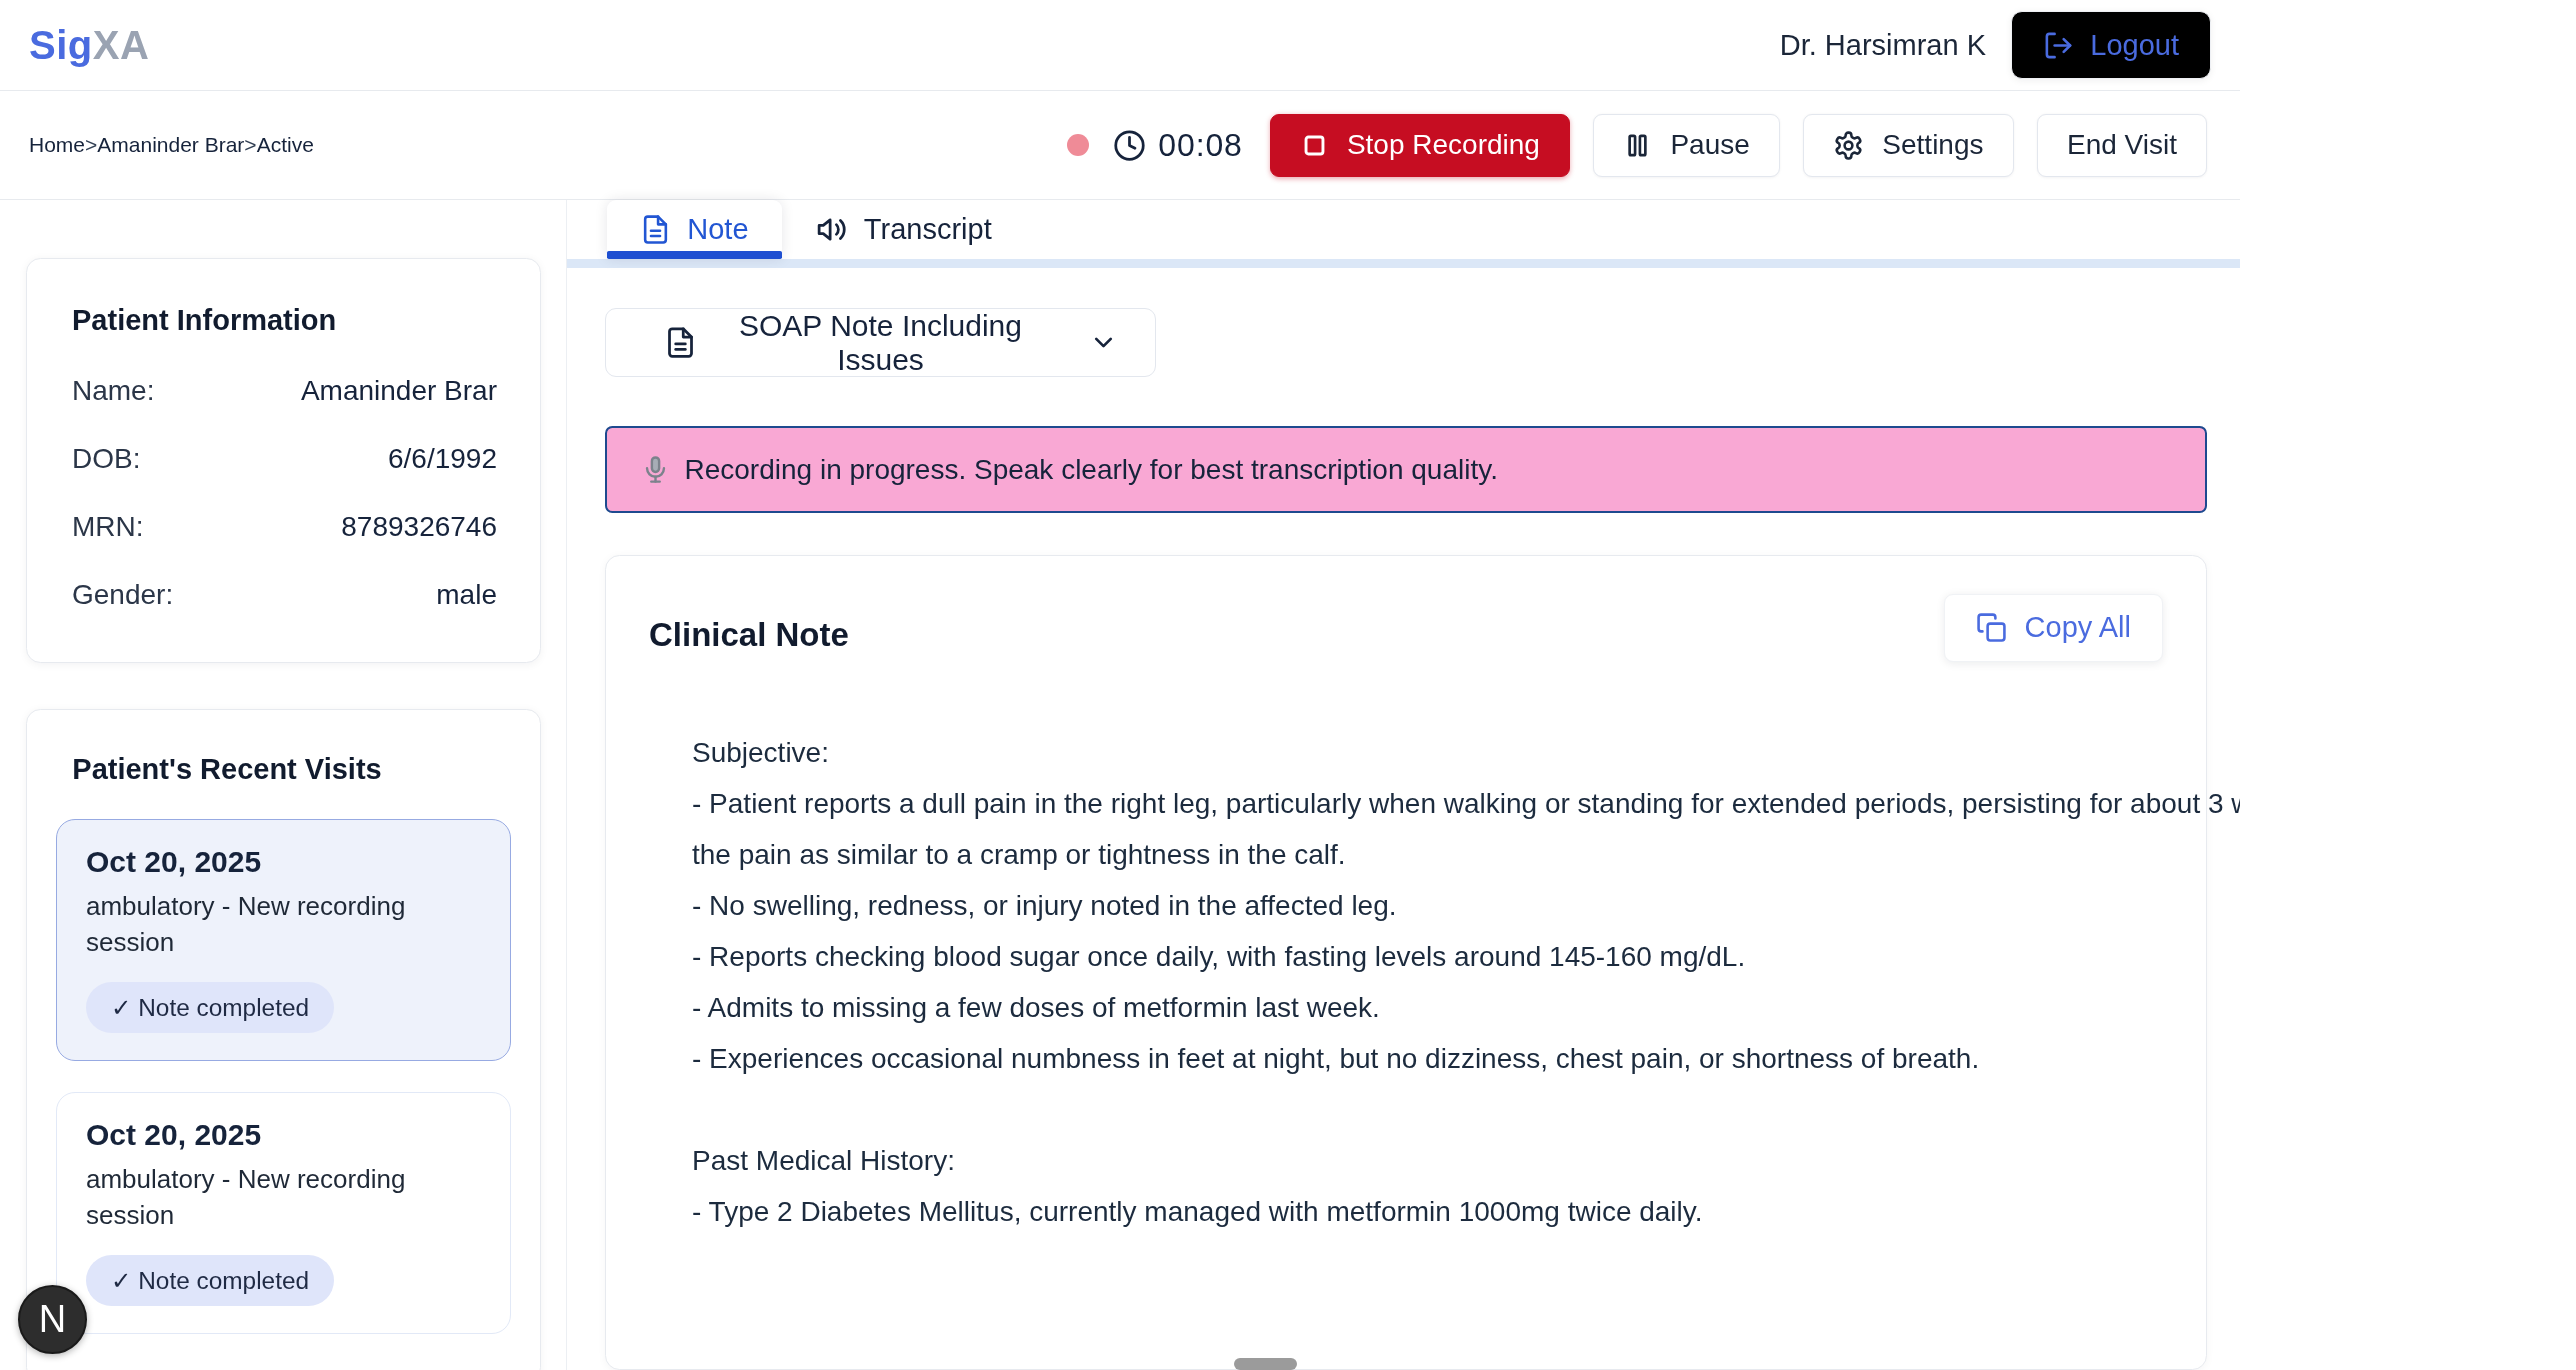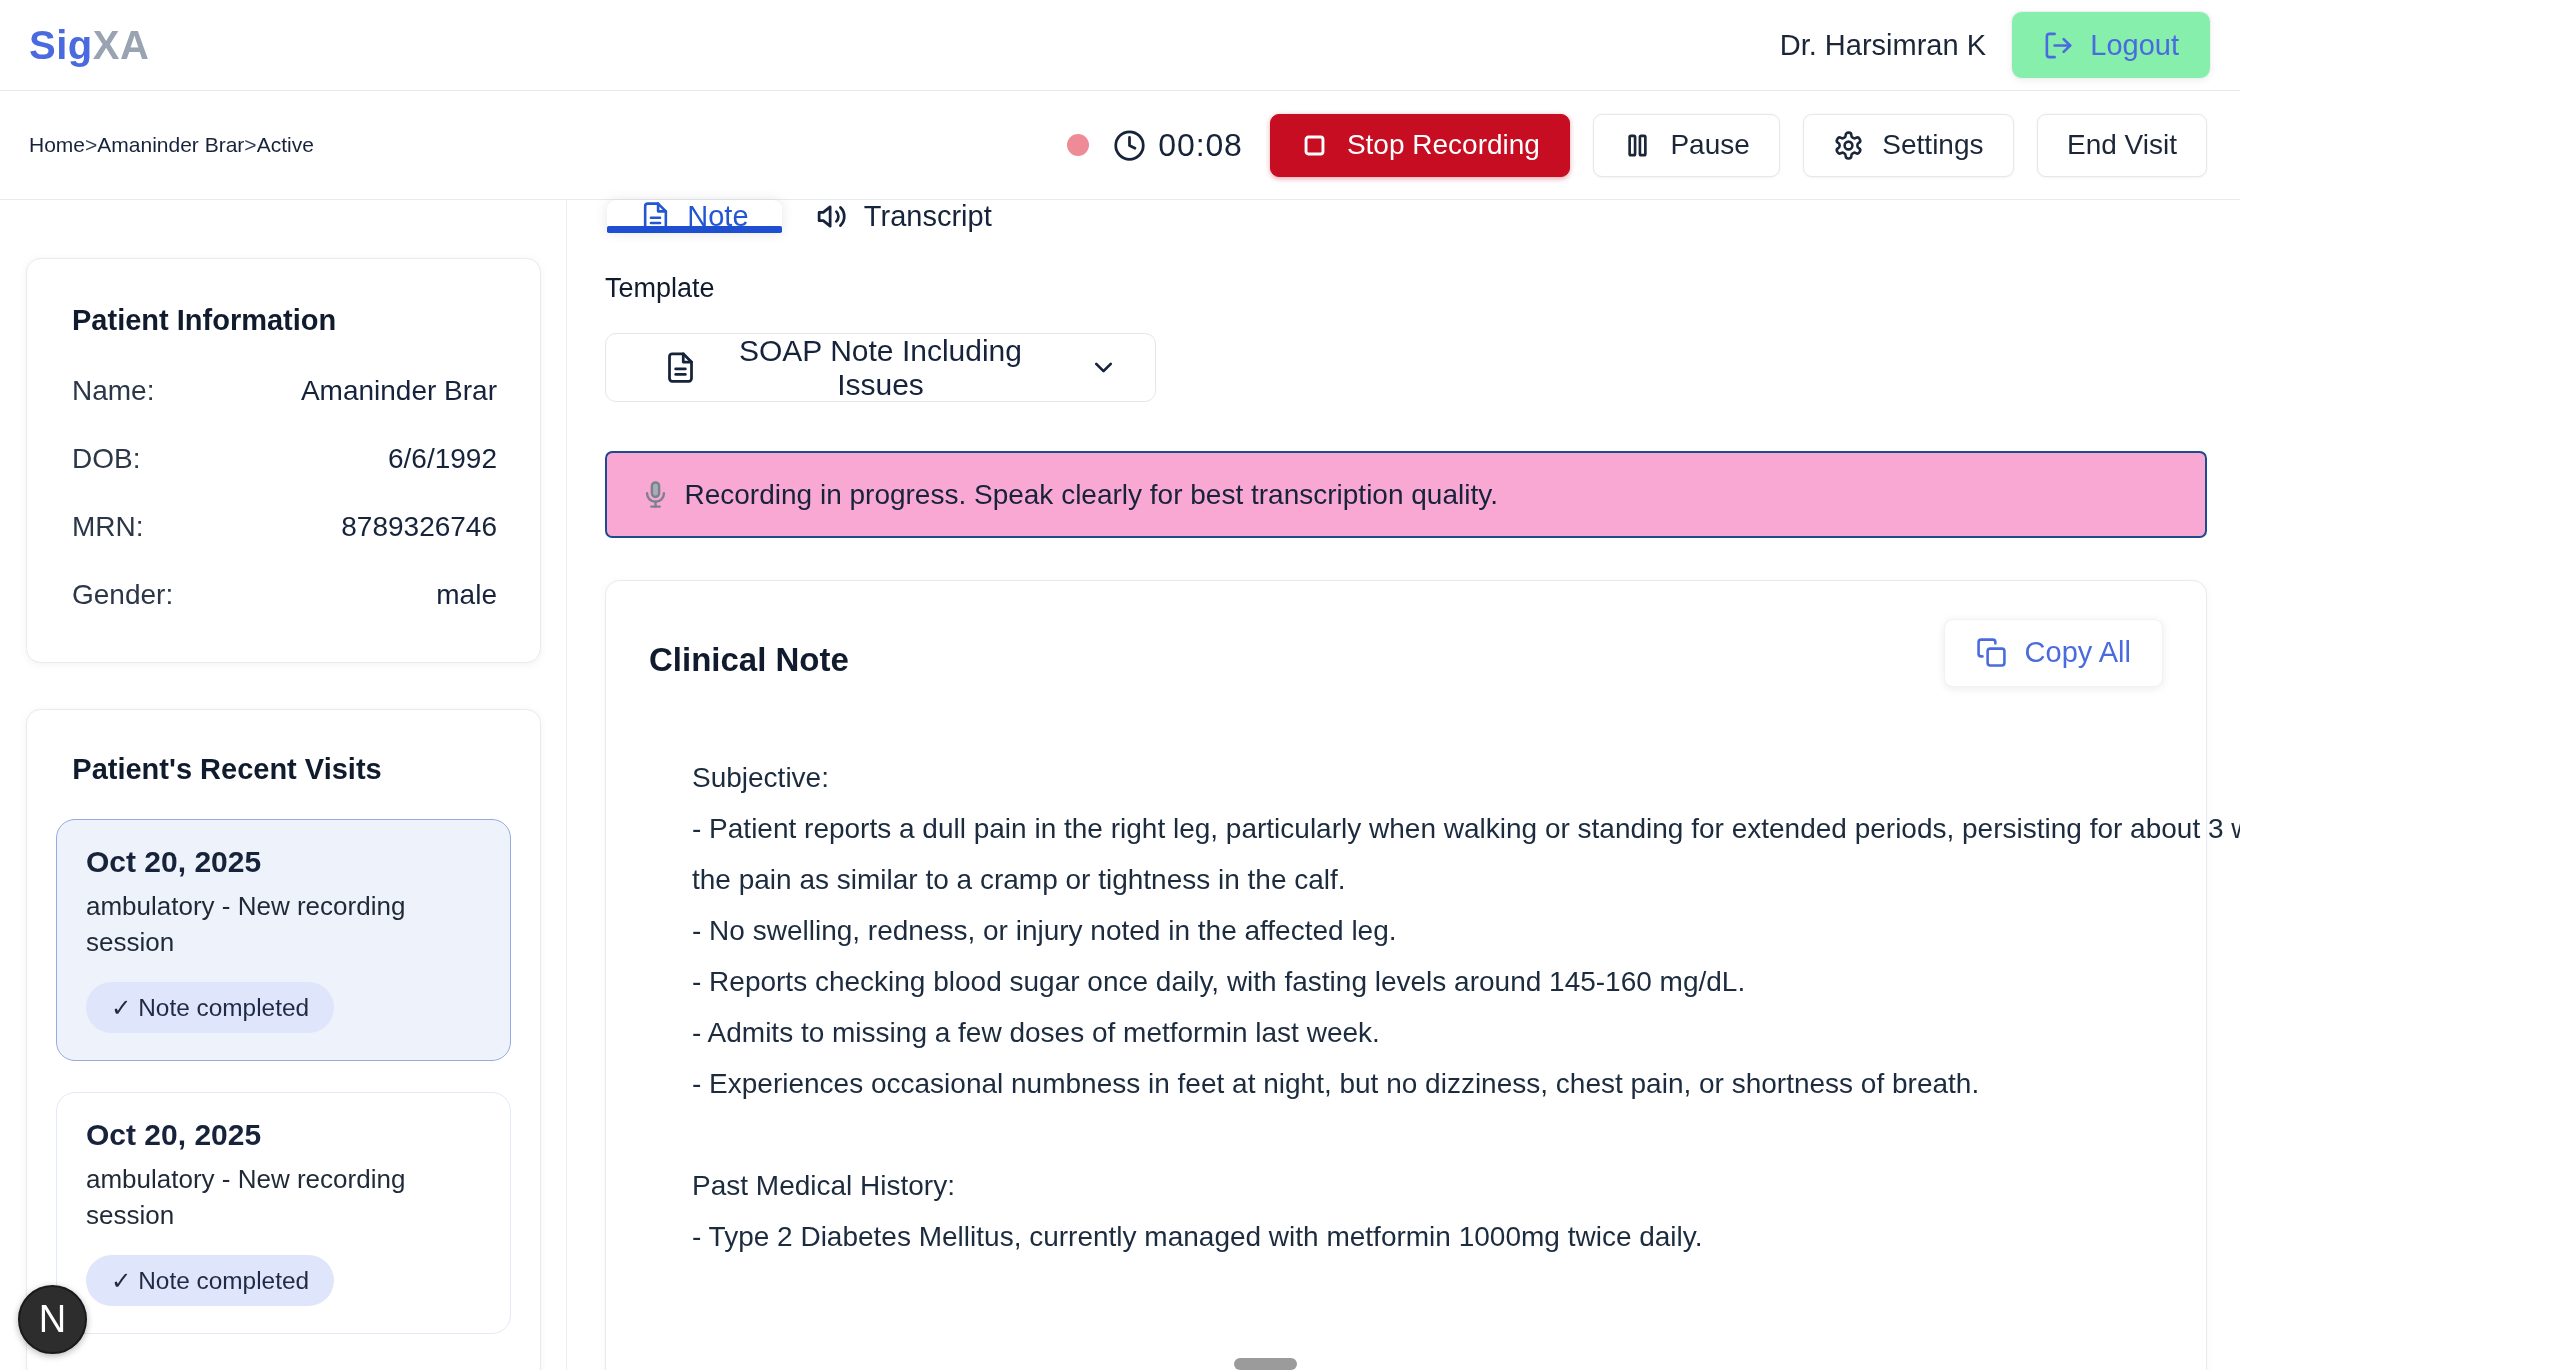--- a/index.html
+++ b/index.html
@@ -16,21 +16,21 @@
     display: flex; align-items: center; justify-content: space-between;
     padding: 0 29px; background: #fff;
   }
   .logo { font-size: 40px; font-weight: bold; letter-spacing: 0.5px; cursor: default; }
   .logo .logo-primary { color: #4a6bdf; }
   .logo .logo-secondary { color: #9aa3b2; font-weight: 600; }
   .header-right { display: flex; align-items: center; gap: 25px; }
   .user-name { font-size: 29px; color: #1b2638; }
   .logout-btn {
     display: flex; align-items: center; gap: 16.3px;
-    background: #86efac; border: 0.9px solid #eef0f4; border-radius: 11px;
+    background: #000000; border: 0.9px solid #eef0f4; border-radius: 11px;
     box-shadow: 0 1.8px 7.2px rgba(15,23,42,0.06);
     padding: 16.3px 31px; font-size: 29px; color: #4a6bdf; cursor: pointer;
   }
 
   
   .toolbar {
     height: 109px; border-bottom: 0.9px solid #e7eaee;
     display: flex; align-items: center; justify-content: space-between;
     padding: 0 33px 0 29px; background: #fff;
   }
@@ -273,21 +273,20 @@
                 <path d="M15.54 8.46a5 5 0 0 1 0 7.07"></path>
                 <path d="M18.5 5.5a9 9 0 0 1 0 13"></path>
               </svg>
           </span>
           <span>Transcript</span>
         </div>
       </div>
       <div class="blue-strip"></div>
 
       <div class="content">
-        <div class="template-label">Template</div>
         <div class="template-select">
           <span class="icon">
             <svg width="33" height="33" viewBox="0 0 24 24" fill="none" stroke="#16233b" stroke-width="2" stroke-linecap="round" stroke-linejoin="round">
                 <path d="M14 2H6a2 2 0 0 0-2 2v16a2 2 0 0 0 2 2h12a2 2 0 0 0 2-2V8z"></path>
                 <polyline points="14 2 14 8 20 8"></polyline>
                 <line x1="8.5" y1="13" x2="15.5" y2="13"></line>
                 <line x1="8.5" y1="17" x2="15.5" y2="17"></line>
               </svg>
           </span>
           <span>SOAP Note Including Issues</span>

